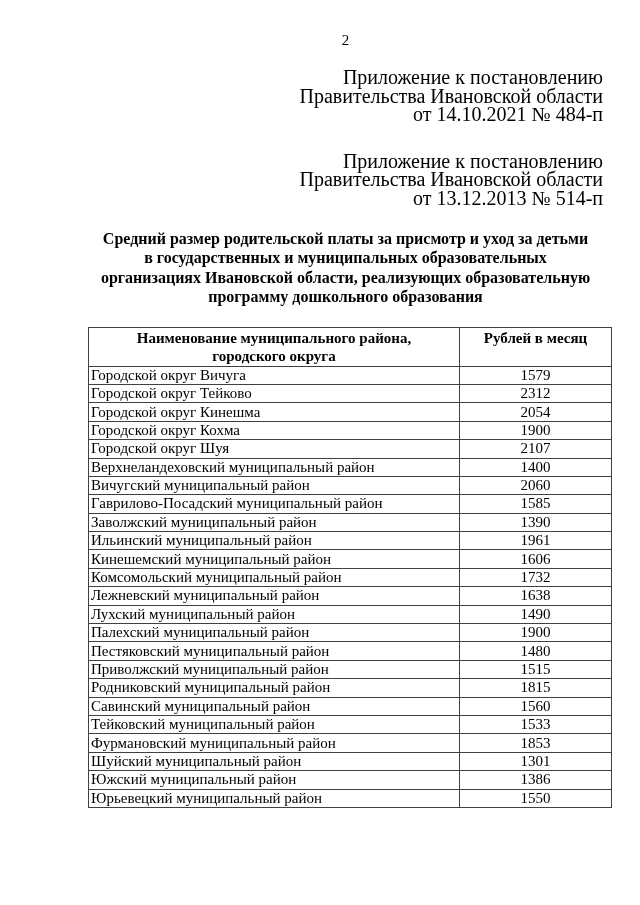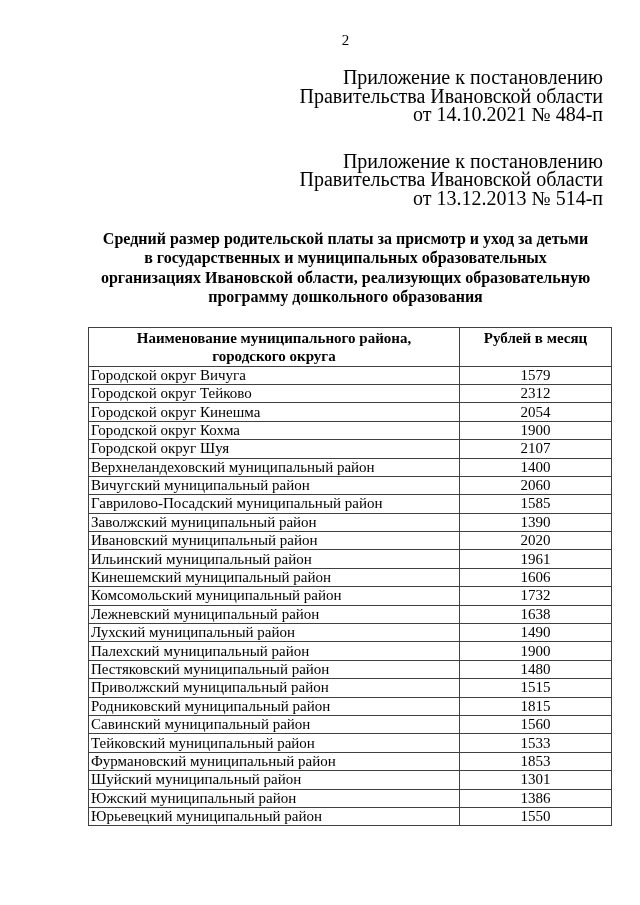--- a/index.html
+++ b/index.html
@@ -143,24 +143,20 @@
   <tr>
     <td class="name">Гаврилово-Посадский муниципальный район</td>
     <td class="val">1585</td>
   </tr>
 
   <tr>
     <td class="name">Заволжский муниципальный район</td>
     <td class="val">1390</td>
   </tr>
 
-  <tr>
-    <td class="name">Ивановский муниципальный район</td>
-    <td class="val">2020</td>
-  </tr>
 
   <tr>
     <td class="name">Ильинский муниципальный район</td>
     <td class="val">1961</td>
   </tr>
 
   <tr>
     <td class="name">Кинешемский муниципальный район</td>
     <td class="val">1606</td>
   </tr>

